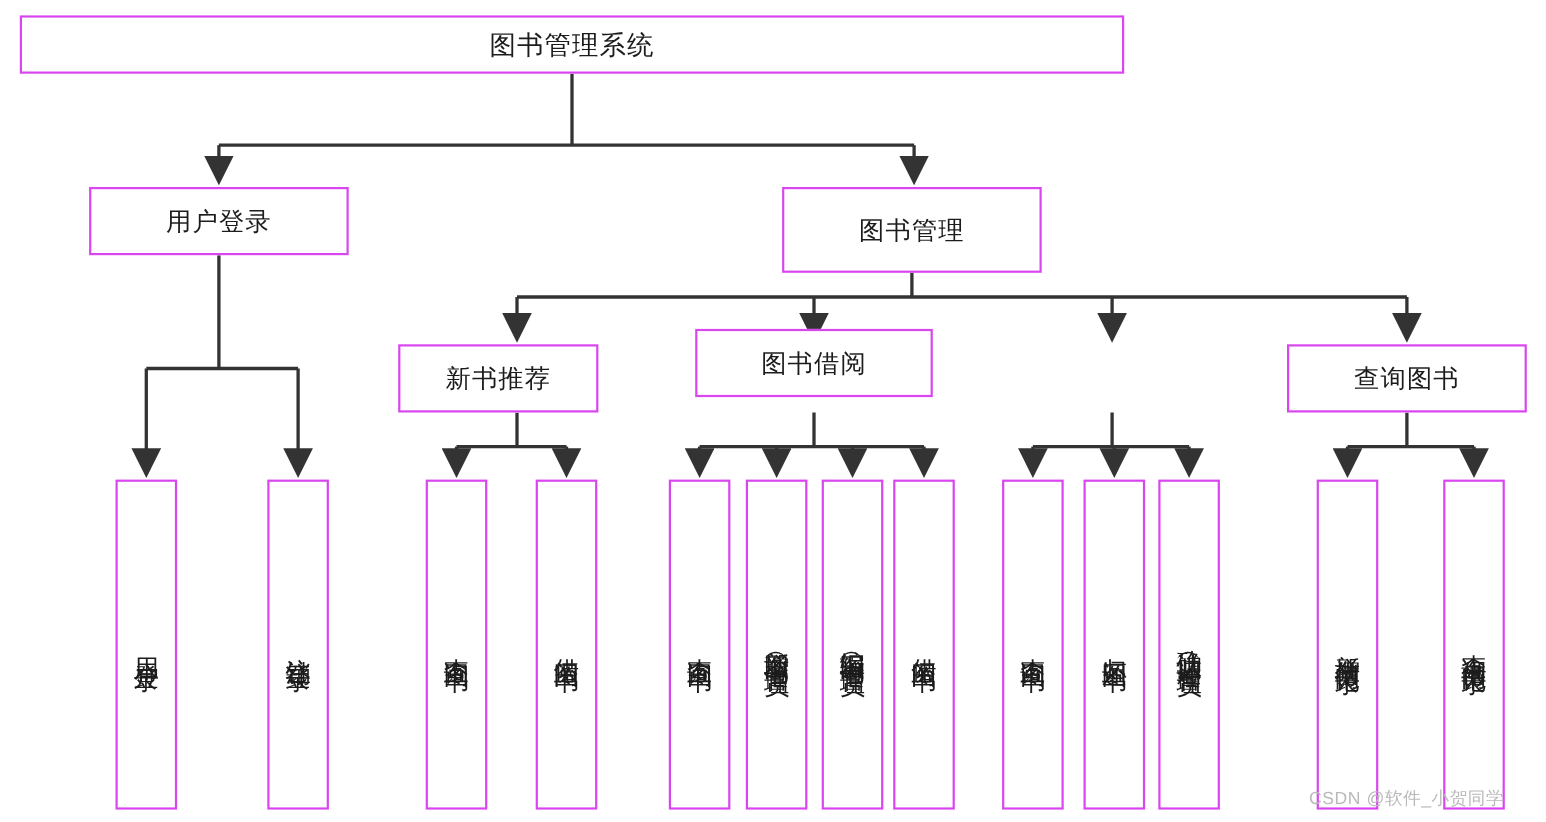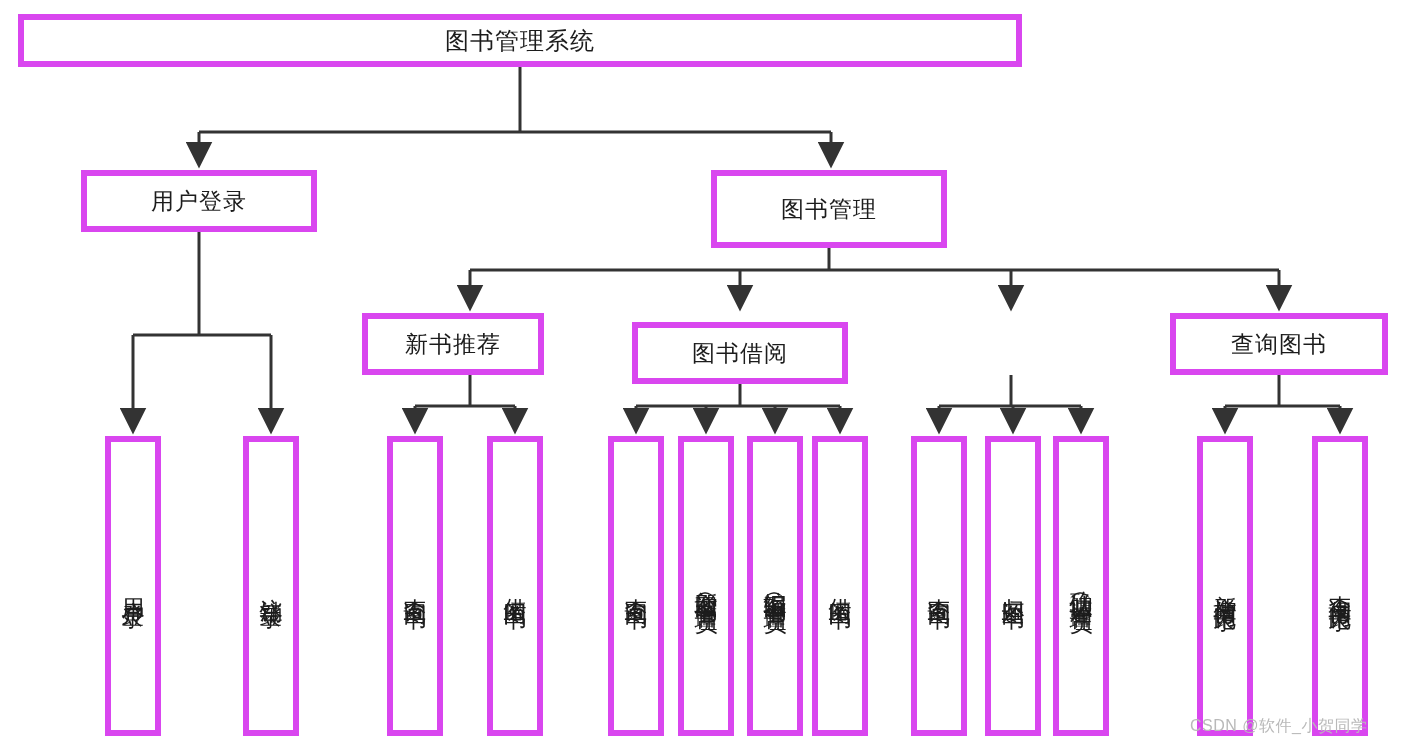--- a/index.html
+++ b/index.html
@@ -22,21 +22,21 @@
     position: absolute;
     left: 0;
     top: 0;
     width: 1405px;
     height: 747px;
     pointer-events: none;
   }
   .node {
     position: absolute;
     box-sizing: border-box;
-    border: 6px solid #d946ef;
+    border: 2px solid #d946ef;
     background: #ffffff;
     display: flex;
     align-items: center;
     justify-content: center;
     color: #1c1c1c;
     text-align: center;
   }
   .node.h {
     font-size: 23px;
     letter-spacing: 1px;
@@ -127,21 +127,21 @@
   <div class="node h" style="left: 81px; top: 170px; width: 236px; height: 62px;">
     <span>用户登录</span>
   </div>
   <div class="node h" style="left: 711px; top: 170px; width: 236px; height: 78px;">
     <span>图书管理</span>
   </div>
 
   <div class="node h" style="left: 362px; top: 313px; width: 182px; height: 62px;">
     <span>新书推荐</span>
   </div>
-  <div class="node h" style="left: 632px; top: 322px; width: 216px; height: 62px;">
+  <div class="node h" style="left: 632px; top: 299px; width: 216px; height: 62px;">
     <span>图书借阅</span>
   </div>
   <div class="node h" style="left: 1170px; top: 313px; width: 218px; height: 62px;">
     <span>查询图书</span>
   </div>
 
   <div class="node v" style="left: 105px; top: 436px; width: 56px; height: 300px;">
     <span class="vlabel">用户登录</span>
   </div>
   <div class="node v" style="left: 243px; top: 436px; width: 56px; height: 300px;">

